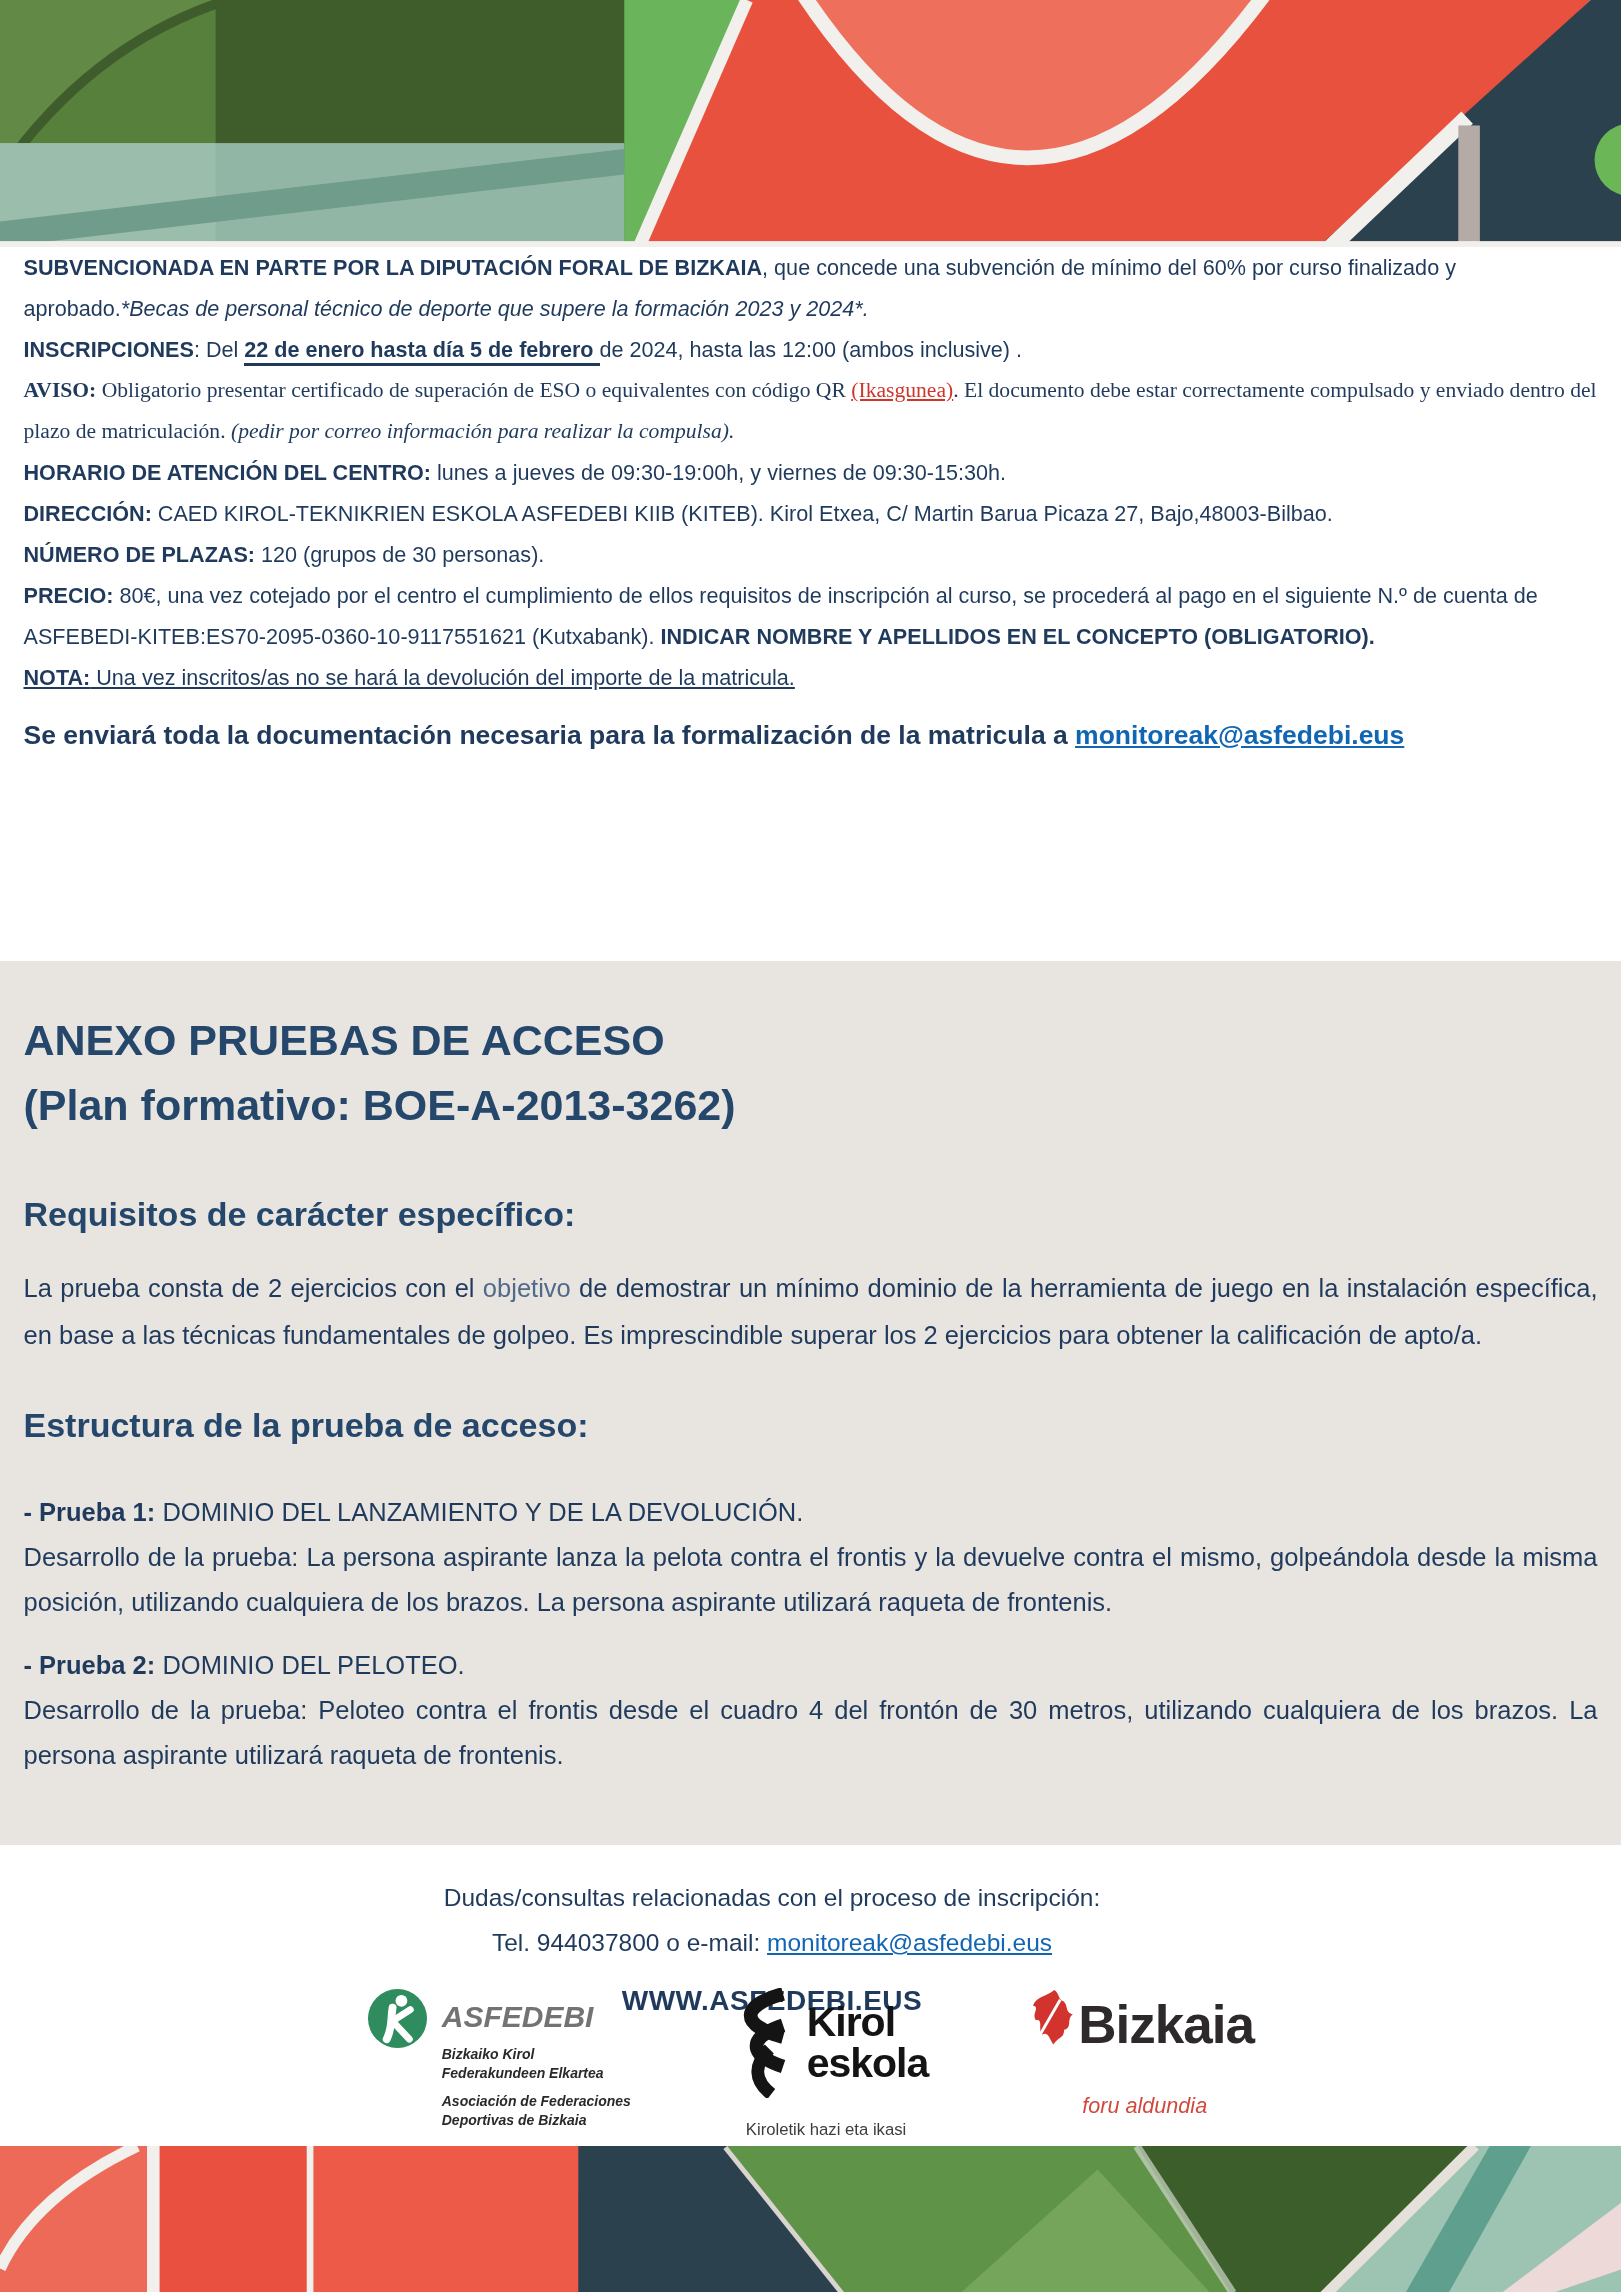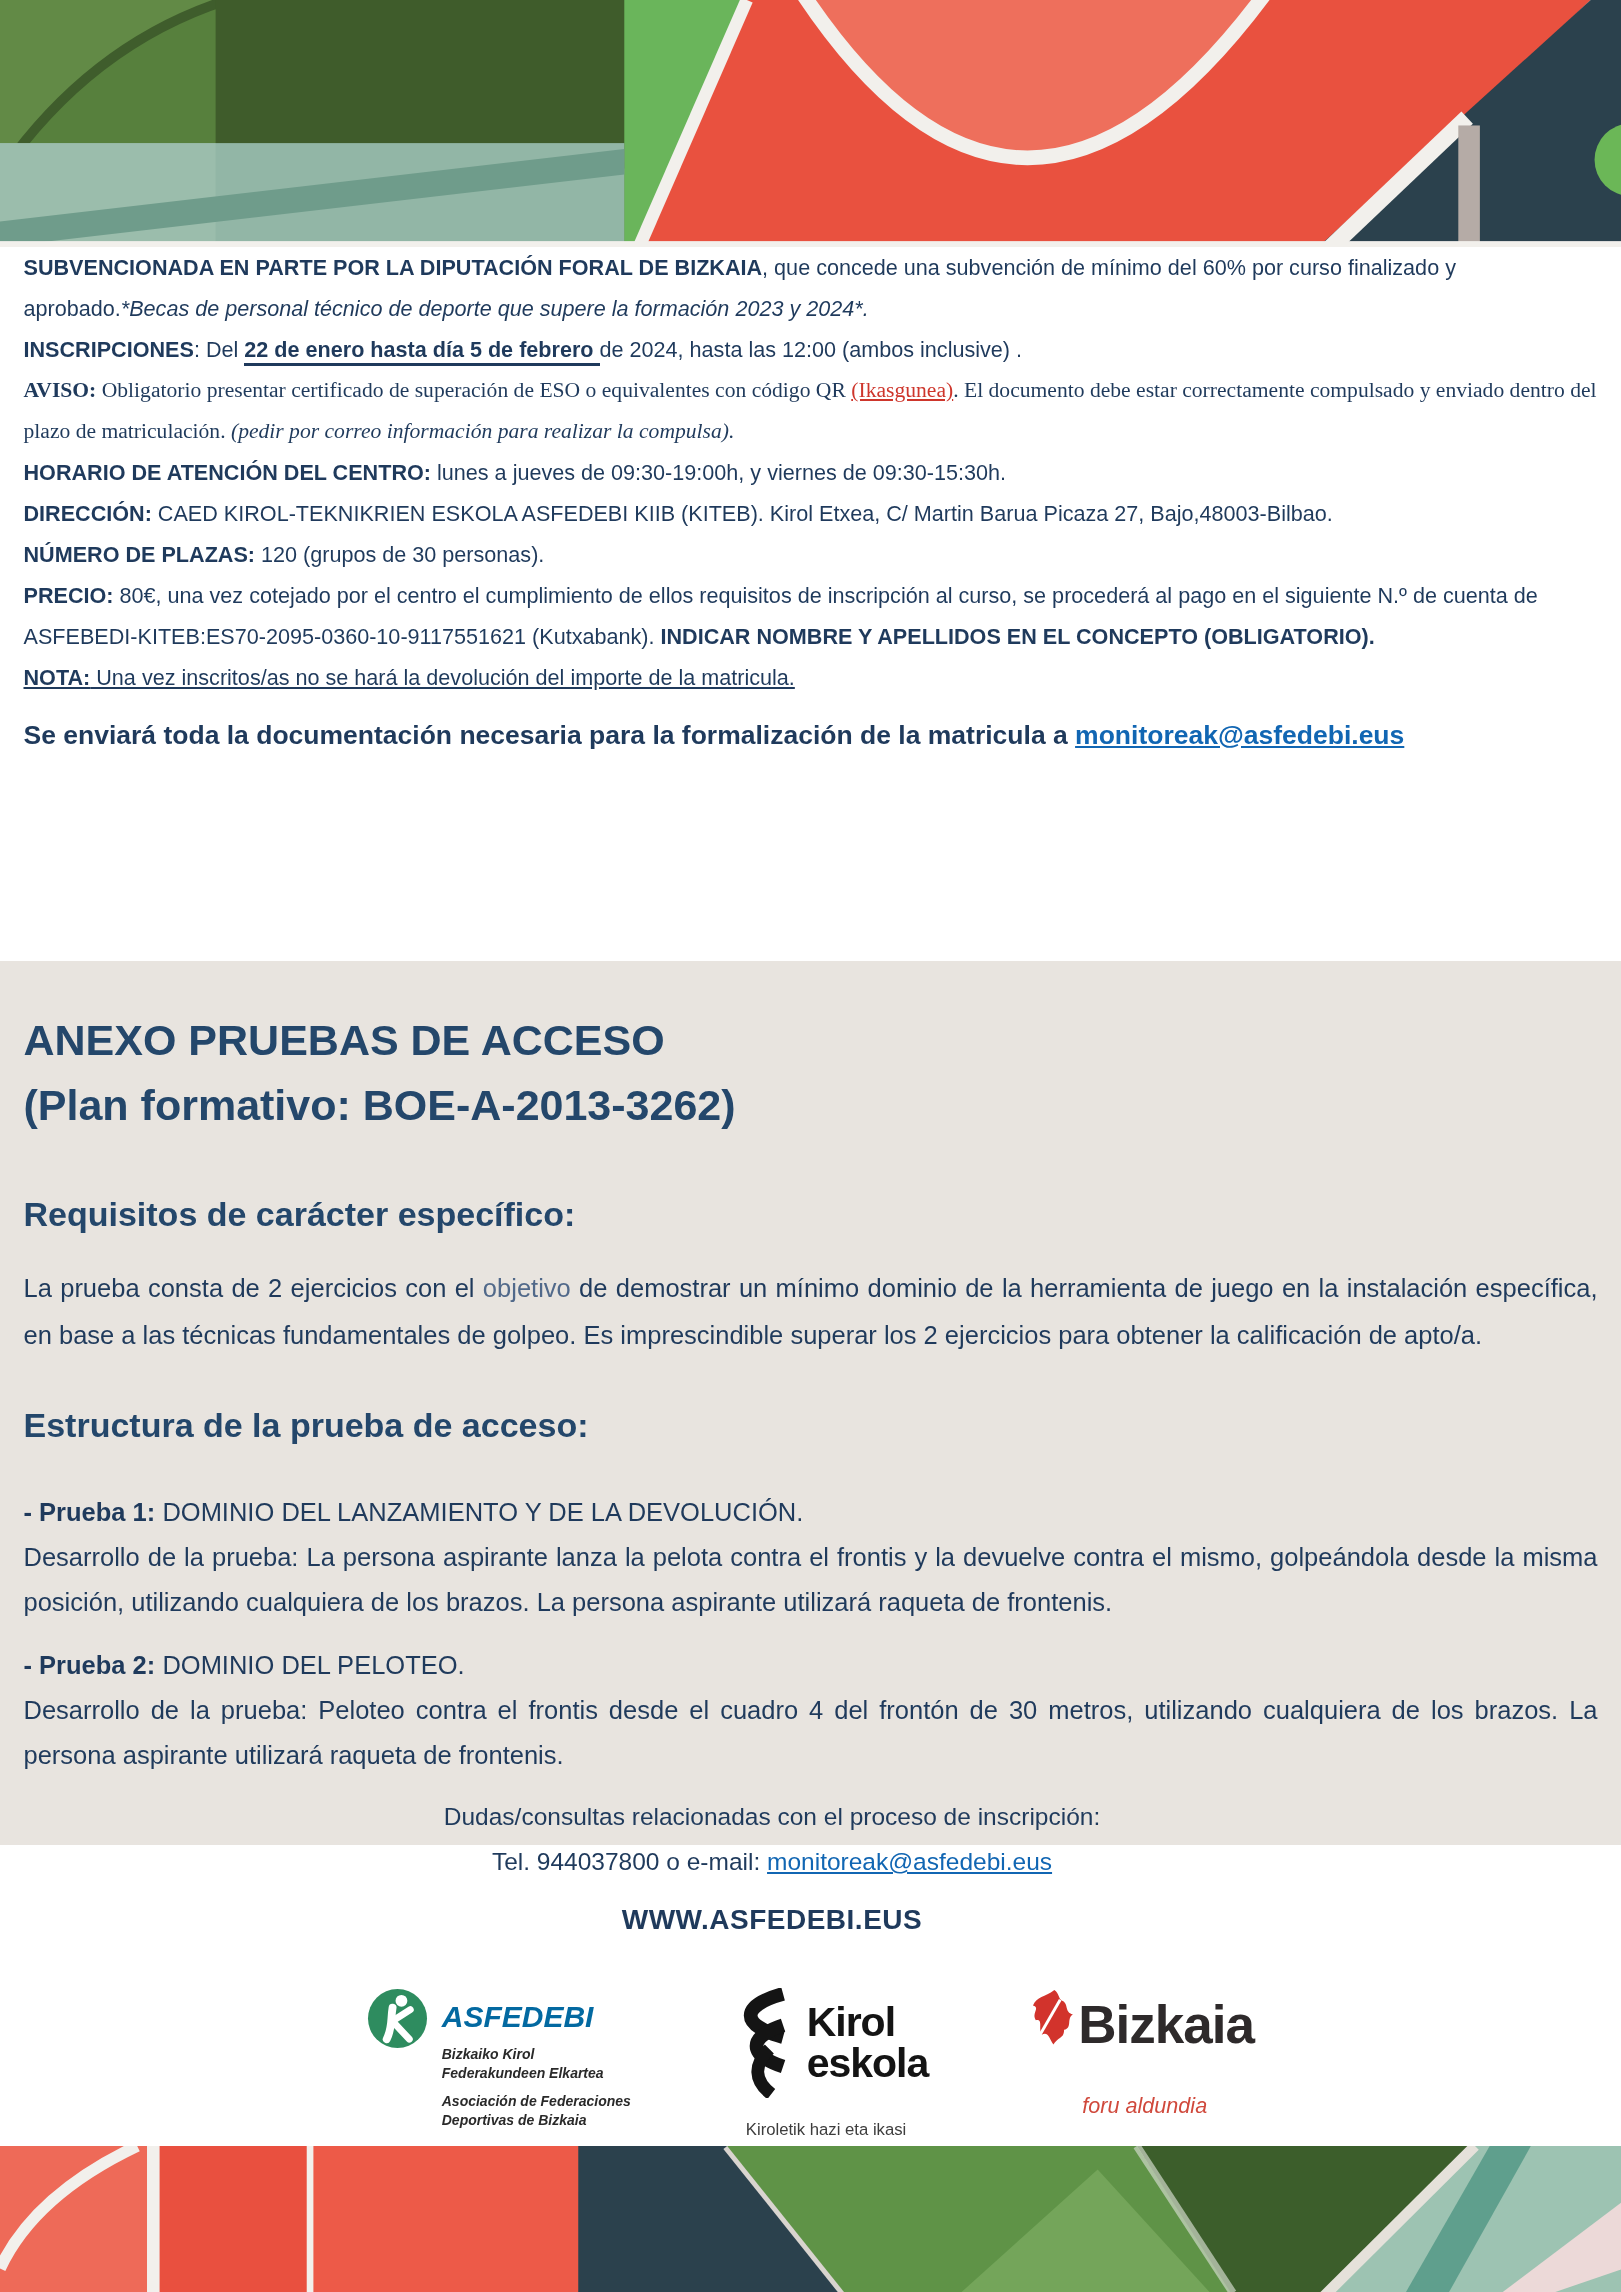--- a/index.html
+++ b/index.html
@@ -39,28 +39,28 @@
     background:var(--beige);box-sizing:border-box;padding:0 23.5px;
   }
   .annex-title{font-size:43px;line-height:65px;font-weight:bold;color:var(--navy-head);margin:47px 0 0;}
   .annex-h2{font-size:34px;line-height:43px;font-weight:bold;color:var(--navy-head);margin:55px 0 0;}
   .annex-h2b{margin-top:45px;}
   .anx-p{font-size:25.5px;line-height:47px;text-align:justify;margin:29px 0 0;}
   .prueba-label-line{font-size:25.5px;line-height:45px;margin:43px 0 0;}
   .prueba-label-line.second{margin-top:17.6px;}
   .prueba-desc{font-size:25.5px;line-height:45px;text-align:justify;margin:0;}
   
-  .contact{position:absolute;top:1794px;left:0;width:1544px;text-align:center;}
+  .contact{position:absolute;top:1875px;left:0;width:1544px;text-align:center;}
   .contact-line{font-size:24.5px;line-height:45px;margin:0;}
   .website{font-size:28px;line-height:39px;font-weight:bold;margin-top:15.7px;letter-spacing:0.5px;}
   
   .logos{position:absolute;top:1988px;left:0;width:1621px;display:flex;justify-content:center;align-items:flex-start;gap:93px;}
   .logo-block{display:flex;align-items:flex-start;}
   .asf-text{margin-left:13.7px;}
-  .asf-name{font-size:30px;font-weight:bold;font-style:italic;color:#0369a1;line-height:57px;}
+  .asf-name{font-size:30px;font-weight:bold;font-style:italic;color:#737373;line-height:57px;}
   .asf-sub{font-size:14px;font-weight:bold;font-style:italic;color:#2a2a2a;line-height:18.6px;}
   .asf-gap{height:9.8px;}
   .kirol-wrap{display:flex;flex-direction:column;align-items:center;}
   .kirol-row{display:flex;align-items:center;}
   .kirol-text{margin-left:11.8px;font-size:41px;line-height:41px;font-weight:bold;color:#141414;letter-spacing:-1px;}
   .kirol-tag{font-size:16.7px;color:#3d3d3d;margin-top:21.6px;}
   .biz-wrap{display:flex;flex-direction:column;}
   .biz-row{display:flex;align-items:flex-start;}
   .biz-name{font-size:53px;font-weight:bold;color:#2e2a2b;line-height:73px;letter-spacing:-1px;}
   .biz-sub{font-size:21.6px;font-style:italic;color:#d0493c;line-height:27.4px;margin-left:61px;margin-top:28px;}

